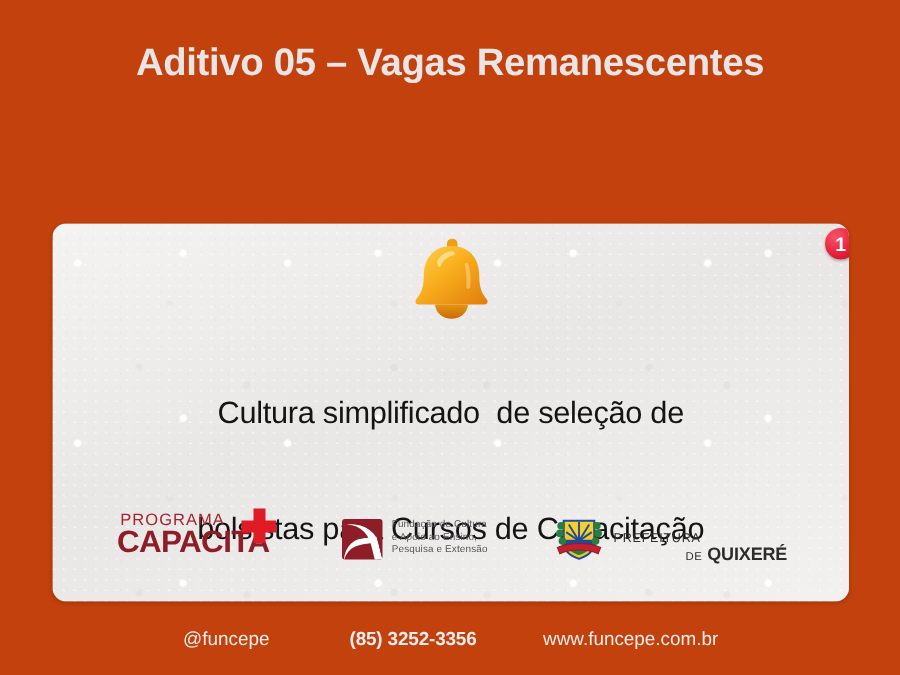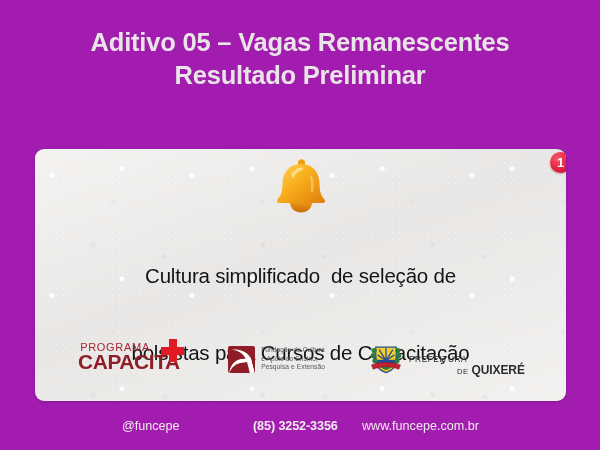--- a/index.html
+++ b/index.html
@@ -11,21 +11,21 @@
     height: 450px;
     overflow: hidden;
     font-family: "Liberation Sans", sans-serif;
     background: #7e2132;
   }
 
   .poster {
     position: relative;
     width: 600px;
     height: 450px;
-    background: #a21caf;
+    background: #c2410c;
     box-sizing: border-box;
   }
 
   
   .header {
     position: absolute;
     top: 26px;
     left: 0;
     width: 600px;
     text-align: center;
@@ -245,31 +245,30 @@
     bottom: 0;
     width: 600px;
     height: 49px;
     display: flex;
     align-items: center;
     color: #f0ecec;
     font-size: 12.6px;
   }
   .footer-item { position: absolute; white-space: nowrap; text-align: center; }
   .f-social { left: 122px; }
-  .f-phone  { left: 253px; font-weight: bold; letter-spacing: -0.1px; }
+  .f-phone  { left: 233px; font-weight: bold; letter-spacing: -0.1px; }
   .f-site   { left: 362px; }
 </style>
 </head>
 <body>
 
 <div class="poster">
 
   <div class="header">
     <span>Aditivo 05 – Vagas Remanescentes</span>
-    <span class="line2">Resultado Preliminar</span>
   </div>
 
   <div class="card">
 
     <div class="bell-wrap">
       <div class="bell">
         <svg width="62" height="60" viewBox="0 0 62 60" aria-hidden="true">
           <defs>
             <linearGradient id="bellGrad" x1="0" y1="0" x2="1" y2="1">
               <stop offset="0%" stop-color="#ffd257"></stop>

